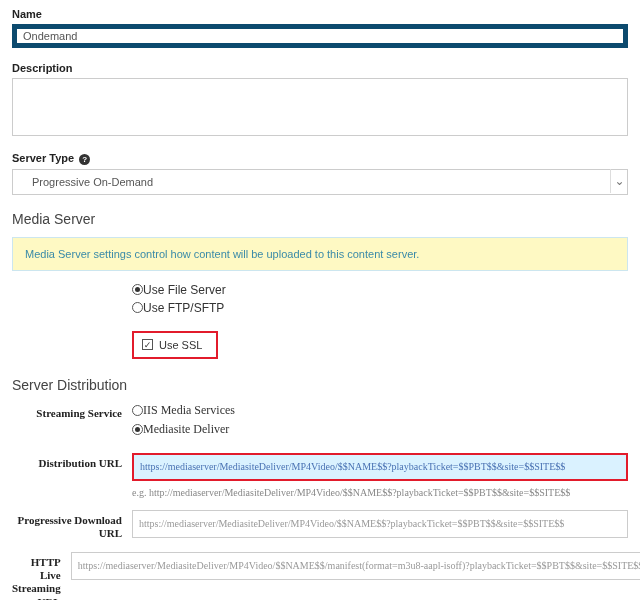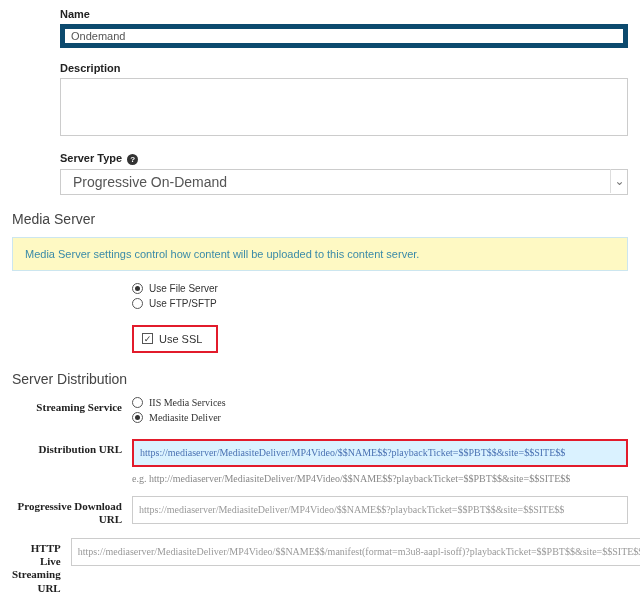--- a/index.html
+++ b/index.html
@@ -27,44 +27,44 @@
     height: 24px;
   }
   .textarea {
     width: 100%;
     border: 1px solid #ccc;
     padding: 4px 6px;
     font-size: 11px;
     height: 58px;
     resize: none;
   }
-  .block { margin-bottom: 14px; margin-left: 48px; }
+  .block { margin-bottom: 14px; }
   .help-icon {
     display: inline-block;
     width: 11px;
     height: 11px;
     border-radius: 50%;
     background: #333;
     color: #fff;
     font-size: 8px;
     line-height: 11px;
     text-align: center;
     margin-left: 2px;
     vertical-align: middle;
   }
   .select-wrap {
     width: 100%;
     border: 1px solid #ccc;
     height: 26px;
     display: flex;
     align-items: center;
     justify-content: space-between;
-    padding: 0 12px;
+    padding: 0 19px;
     color: #555;
-    font-size: 14px;
+    font-size: 11px;
     background: #fff;
   }
   .select-arrow {
     width: 18px;
     height: 24px;
     display: flex;
     align-items: center;
     justify-content: center;
     color: #777;
     font-size: 12px;
@@ -79,23 +79,22 @@
     background: #fef9c3;
     border: 1px solid #cce6ef;
     color: #3a8aa8;
     padding: 10px 12px;
     font-size: 11px;
     margin-bottom: 12px;
   }
   .radio-row, .check-row {
     display: flex;
     align-items: center;
-    gap: 6px;
     margin-bottom: 4px;
-    font-size: 10px;
+    font-size: 12px;
   }
   .radio-dot {
     width: 11px; height: 11px; border: 1px solid #555; border-radius: 50%;
     display: inline-flex; align-items: center; justify-content: center;
   }
   .radio-dot.selected::after {
     content: ""; width: 5px; height: 5px; background: #333; border-radius: 50%;
   }
   .checkbox {
     width: 11px; height: 11px; border: 1px solid #555; background: #fff;

